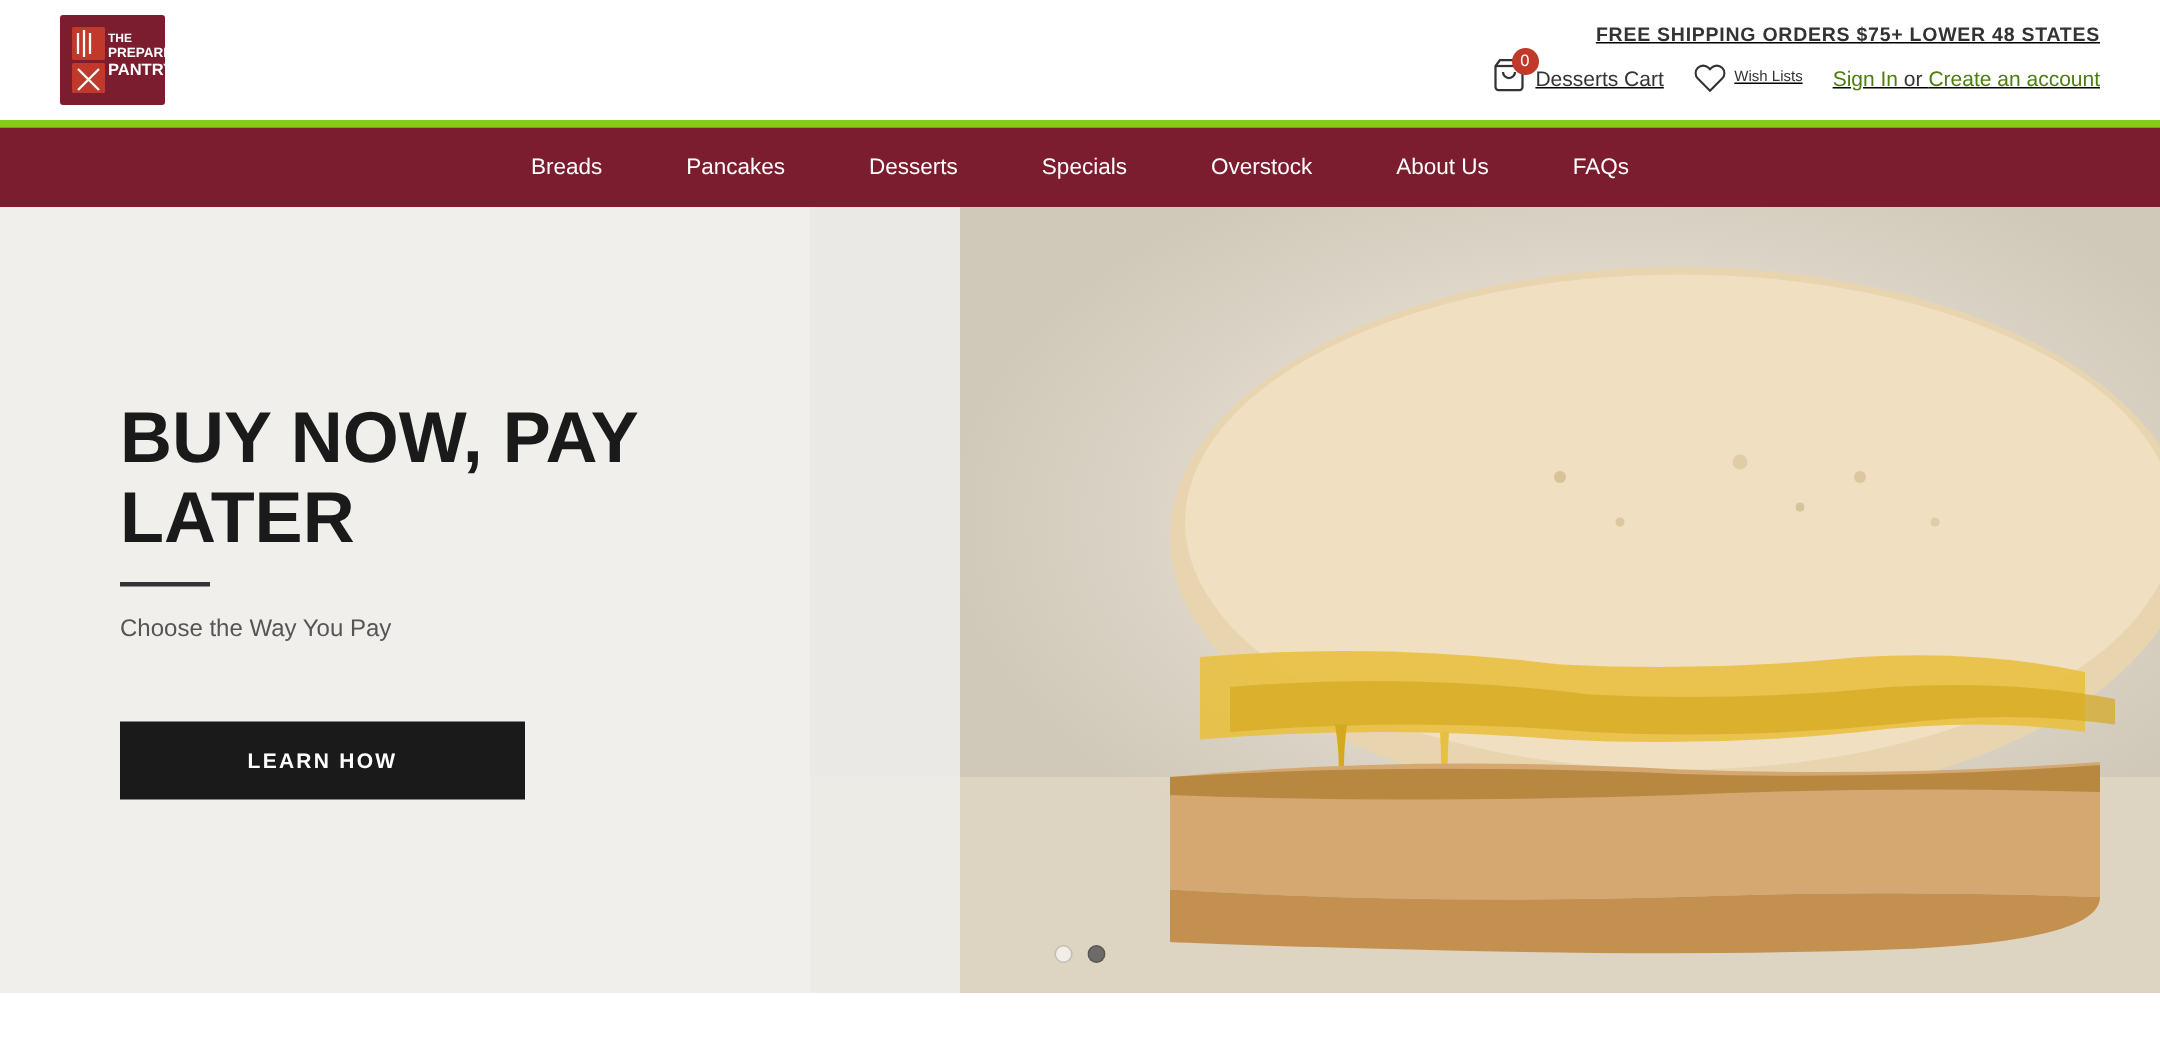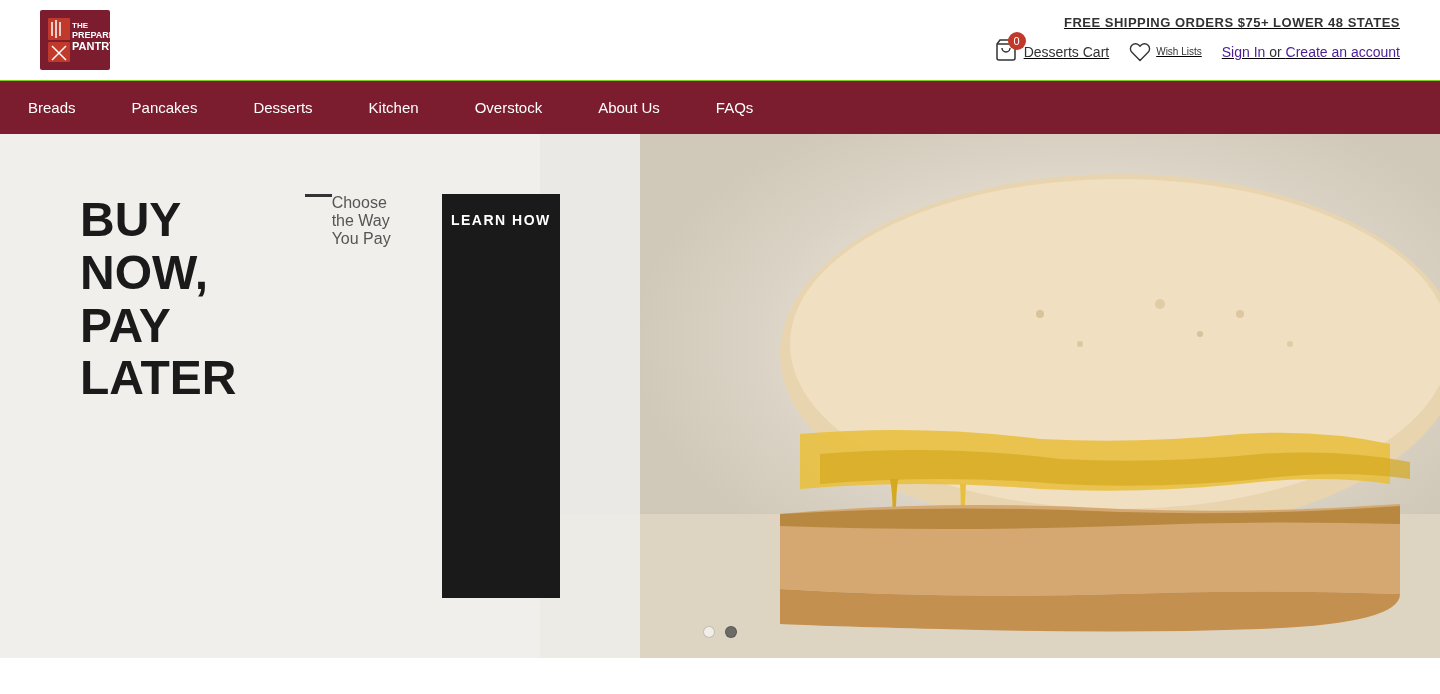--- a/index.html
+++ b/index.html
@@ -5,21 +5,21 @@
     * { margin: 0; padding: 0; box-sizing: border-box; }
     body { font-family: Arial, sans-serif; width: 1440px; overflow-x: hidden; }
 
     
     .top-bar {
       display: flex;
       justify-content: space-between;
       align-items: center;
       padding: 10px 40px;
       background: #fff;
-      border-bottom: 1px solid #84cc16;
+      border-bottom: 5px solid #84cc16;
     }
     .logo-area {
       display: flex;
       align-items: center;
     }
     .logo-icon {
       width: 70px;
       height: 60px;
       margin-right: 8px;
     }
@@ -74,29 +74,30 @@
       cursor: pointer;
       color: #333;
       font-size: 10px;
       text-decoration: none;
     }
     .auth-links {
       font-size: 14px;
       color: #333;
     }
     .auth-links a {
-      color: #4c1d95;
+      color: #4d7c0f;
       text-decoration: none;
     }
 
     
     .main-nav {
       background: #7b1d2e;
       display: flex;
       align-items: center;
+      justify-content: center;
       gap: 0;
     }
     .nav-item {
       color: white;
       font-size: 15px;
       font-weight: 500;
       padding: 18px 28px;
       cursor: pointer;
       text-decoration: none;
       white-space: nowrap;
@@ -120,20 +121,21 @@
       height: 524px;
     }
 
     .hero-content {
       position: absolute;
       left: 0;
       top: 0;
       width: 640px;
       height: 524px;
       display: flex;
+      flex-direction: column;
       justify-content: center;
       padding: 60px 80px;
       background: rgba(240, 238, 236, 0.85);
     }
     .hero-title {
       font-size: 48px;
       font-weight: 900;
       color: #1a1a1a;
       line-height: 1.1;
       margin-bottom: 16px;
@@ -155,21 +157,20 @@
       color: white;
       font-size: 14px;
       font-weight: bold;
       letter-spacing: 1.5px;
       padding: 18px 0;
       width: 270px;
       text-align: center;
       cursor: pointer;
       text-decoration: none;
       border: none;
-      margin-left: 31px;
     }
 
     
     .slide-dots {
       position: absolute;
       bottom: 20px;
       left: 50%;
       transform: translateX(-50%);
       display: flex;
       gap: 10px;
@@ -240,21 +241,21 @@
         <a href="#">Sign In</a><span> or </span><a href="#">Create an account</a>
       </div>
     </div>
   </div>
 </div>
 
 <nav class="main-nav">
 <a href="#" class="nav-item">Breads</a>
     <a href="#" class="nav-item">Pancakes</a>
     <a href="#" class="nav-item">Desserts</a>
-    <a href="#" class="nav-item">Kitchen</a>
+    <a href="#" class="nav-item">Specials</a>
     <a href="#" class="nav-item">Overstock</a>
     <a href="#" class="nav-item">About Us</a>
     <a href="#" class="nav-item">FAQs</a>
   </nav>
 
 <div class="hero">
 
   <svg class="hero-svg" viewBox="0 0 900 524" preserveAspectRatio="xMidYMid slice">
     <defs>
       <radialGradient id="bgGrad" cx="60%" cy="40%">

